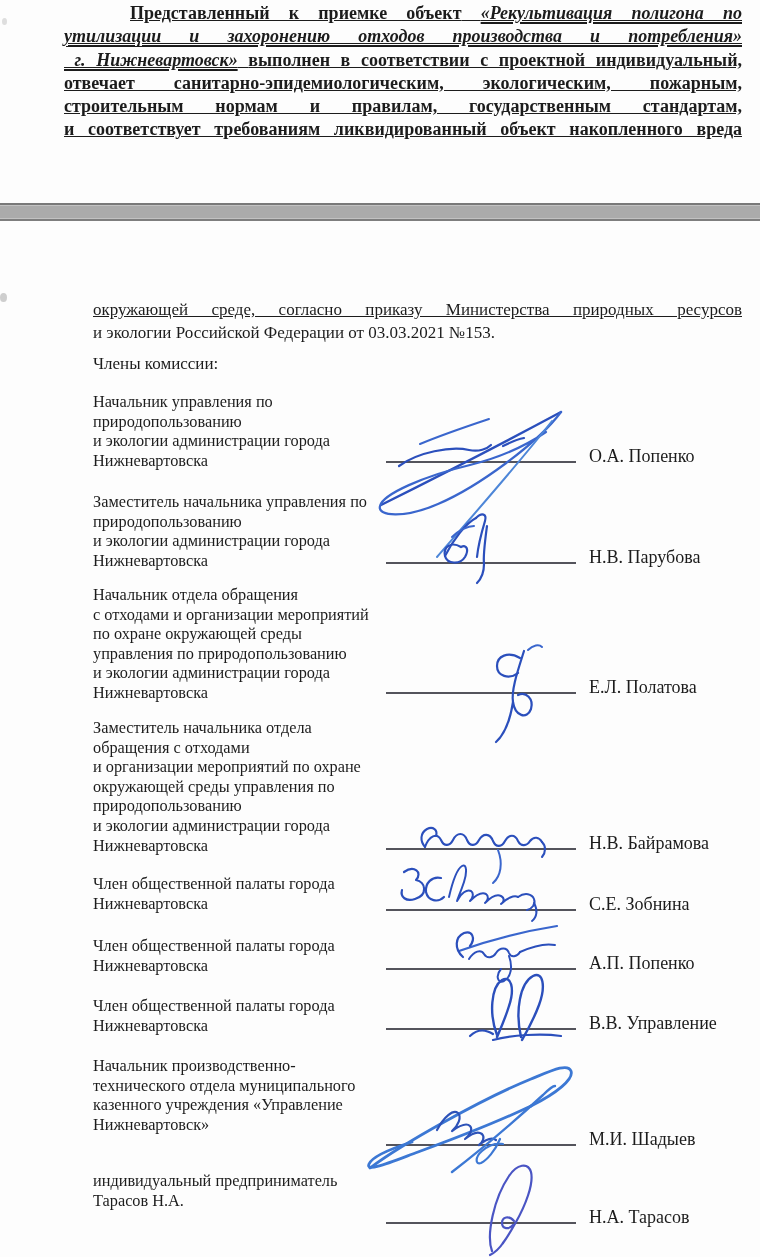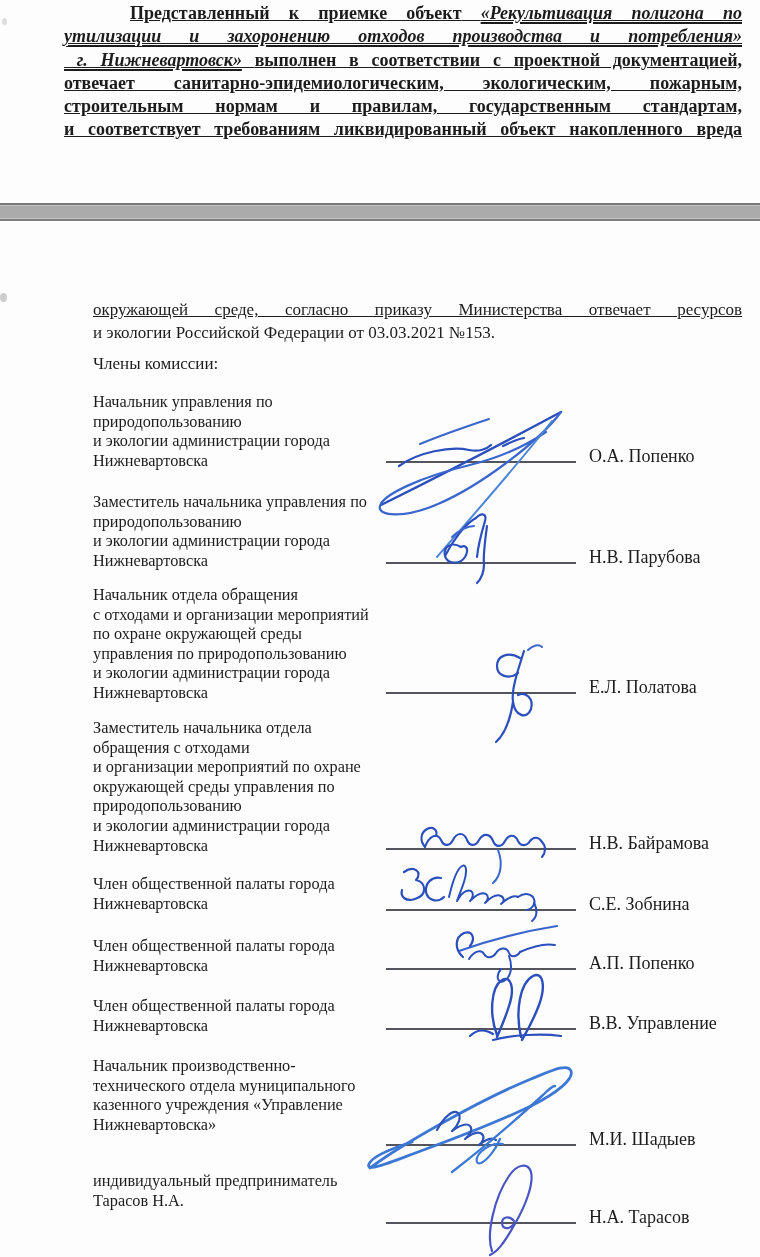--- a/index.html
+++ b/index.html
@@ -52,30 +52,30 @@
   .speck{position:absolute;background:#b9b9b9;border-radius:50%;opacity:.7;}
   .sp1{left:0;top:293px;width:7px;height:9px;}
   .sp2{left:2px;top:18px;width:5px;height:7px;opacity:.45;}
 </style>
 </head>
 <body>
 
 <div class="p1para">
   <div class="jline first"><span>Представленный к приемке объект</span> <span class="quote">«Рекультивация полигона по</span></div>
   <div class="jline"><span class="quote">утилизации и захоронению отходов производства и потребления»</span></div>
-  <div class="jline"><span class="quote">&nbsp;г. Нижневартовск»</span> <span>выполнен в соответствии с проектной документацией,</span></div>
+  <div class="jline"><span class="quote">&nbsp;г. Нижневартовск»</span> <span>выполнен в соответствии с проектной индивидуальный,</span></div>
   <div class="jline">отвечает санитарно-эпидемиологическим, экологическим, пожарным,</div>
   <div class="jline">строительным нормам и правилам, государственным стандартам,</div>
   <div class="jline">и соответствует требованиям ликвидированный объект накопленного вреда</div>
 </div>
 
 <div class="divider"></div>
 
 <div class="p2para">
-  <div class="jline">окружающей среде, согласно приказу Министерства отвечает ресурсов</div>
+  <div class="jline">окружающей среде, согласно приказу Министерства природных ресурсов</div>
   <div class="lastline">и экологии Российской Федерации от 03.03.2021 №153.</div>
 </div>
 
 <div class="heading">Члены комиссии:</div>
 
 <div id="members">
   <div class="member m1">
     <div class="title">
         <div class="title-line">Начальник управления по</div>
         <div class="title-line">природопользованию</div>
@@ -149,21 +149,21 @@
       </div>
     <div class="sigline"></div>
     <div class="name">В.В. Управление</div>
   </div>
 
   <div class="member m8">
     <div class="title">
         <div class="title-line">Начальник производственно-</div>
         <div class="title-line">технического отдела муниципального</div>
         <div class="title-line">казенного учреждения «Управление</div>
-        <div class="title-line">Нижневартовска»</div>
+        <div class="title-line">Нижневартовск»</div>
       </div>
     <div class="sigline"></div>
     <div class="name">М.И. Шадыев</div>
   </div>
 
   <div class="member m9">
     <div class="title">
         <div class="title-line">индивидуальный предприниматель</div>
         <div class="title-line">Тарасов Н.А.</div>
       </div>

